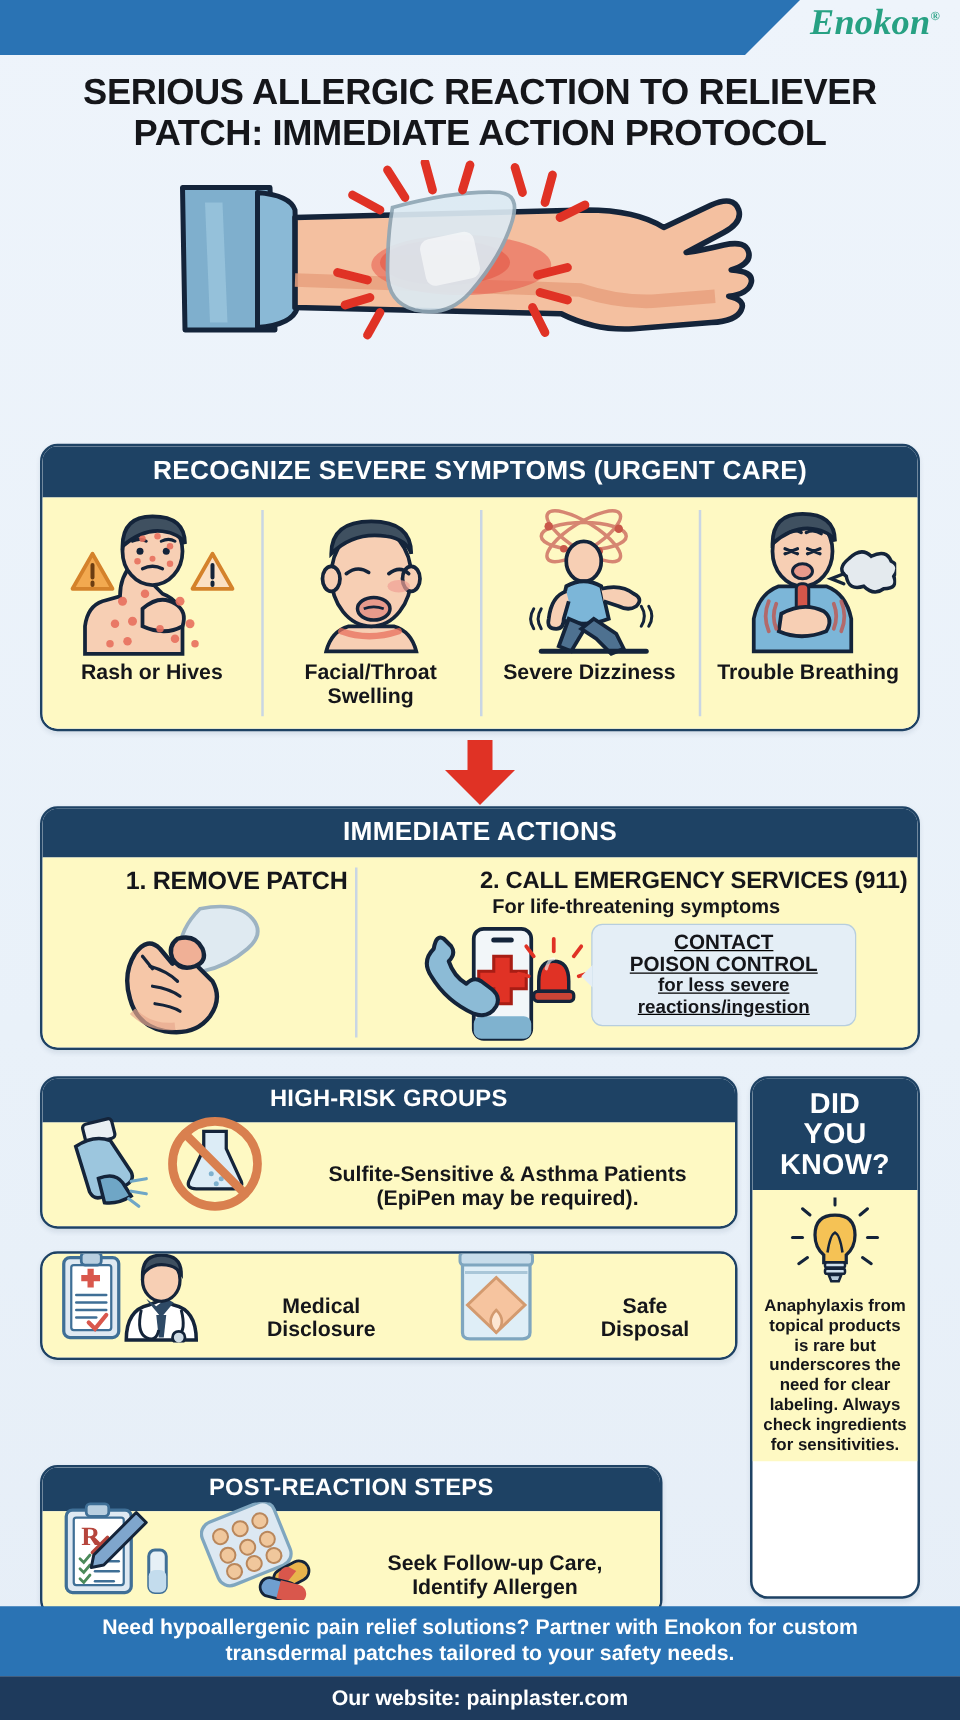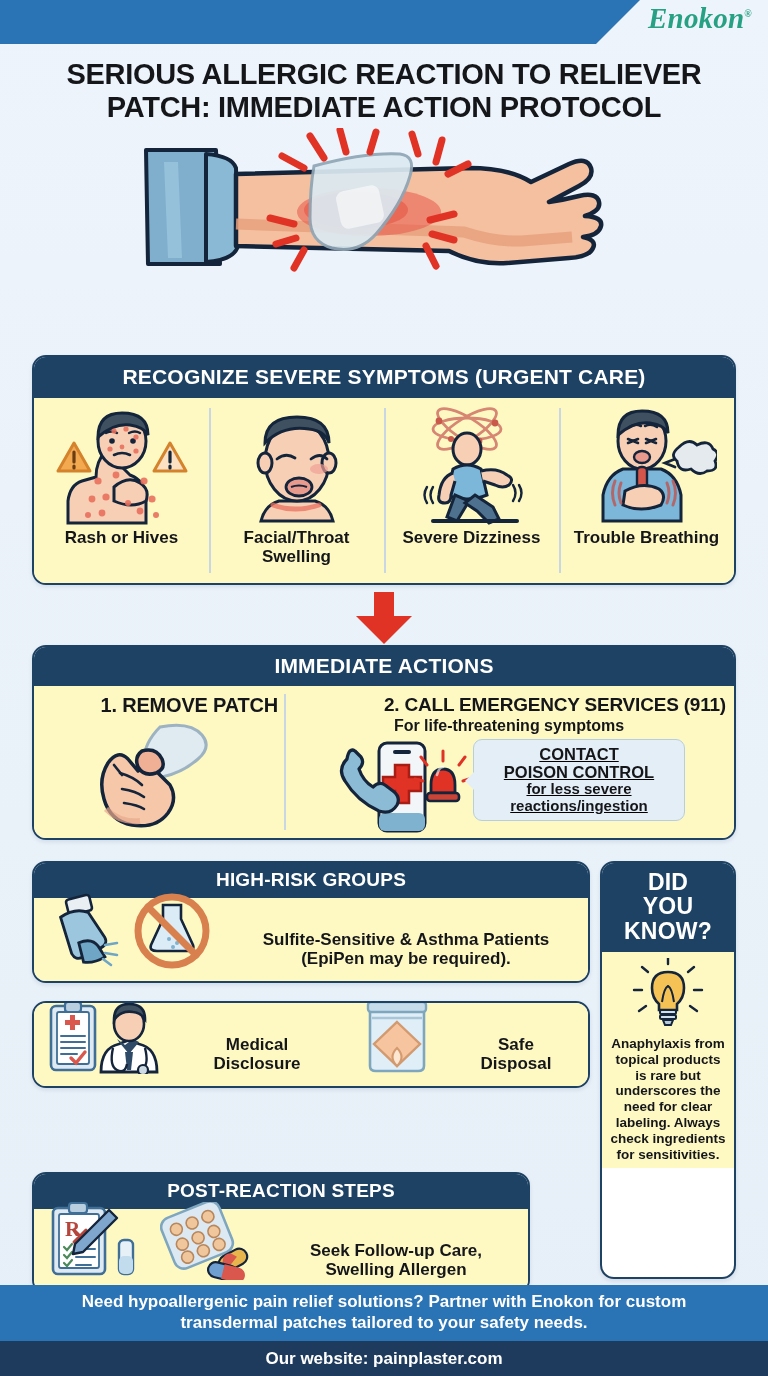--- a/index.html
+++ b/index.html
@@ -475,21 +475,21 @@
               <circle cx="54" cy="50" r="6"></circle>
           </g>
           <rect x="58" y="50" width="30" height="16" rx="8" fill="#e8b44c" stroke="#14243a" stroke-width="2.2" transform="rotate(-28 73 58)"></rect>
           <path d="M64 63 a8 8 0 0 1 10 -12 l4 6 z" fill="#d9574c" transform="rotate(-28 73 58)"></path>
           <rect x="48" y="62" width="30" height="15" rx="7.5" fill="#6f9fd0" stroke="#14243a" stroke-width="2.2" transform="rotate(14 63 69)"></rect>
           <path d="M63 62 l15 0 a7.5 7.5 0 0 1 0 15 l-15 0 z" fill="#d9574c" transform="rotate(14 63 69)"></path>
         </svg>
       </div>
       <div class="mini-text" style="flex:1">
         <div>Seek Follow-up Care,</div>
-        <div>Swelling Allergen</div>
+        <div>Identify Allergen</div>
       </div>
     </div>
   </div>
 
   <div class="card dyk">
     <div class="card-head">
       <div>DID</div>
       <div>YOU</div>
       <div>KNOW?</div>
     </div>

